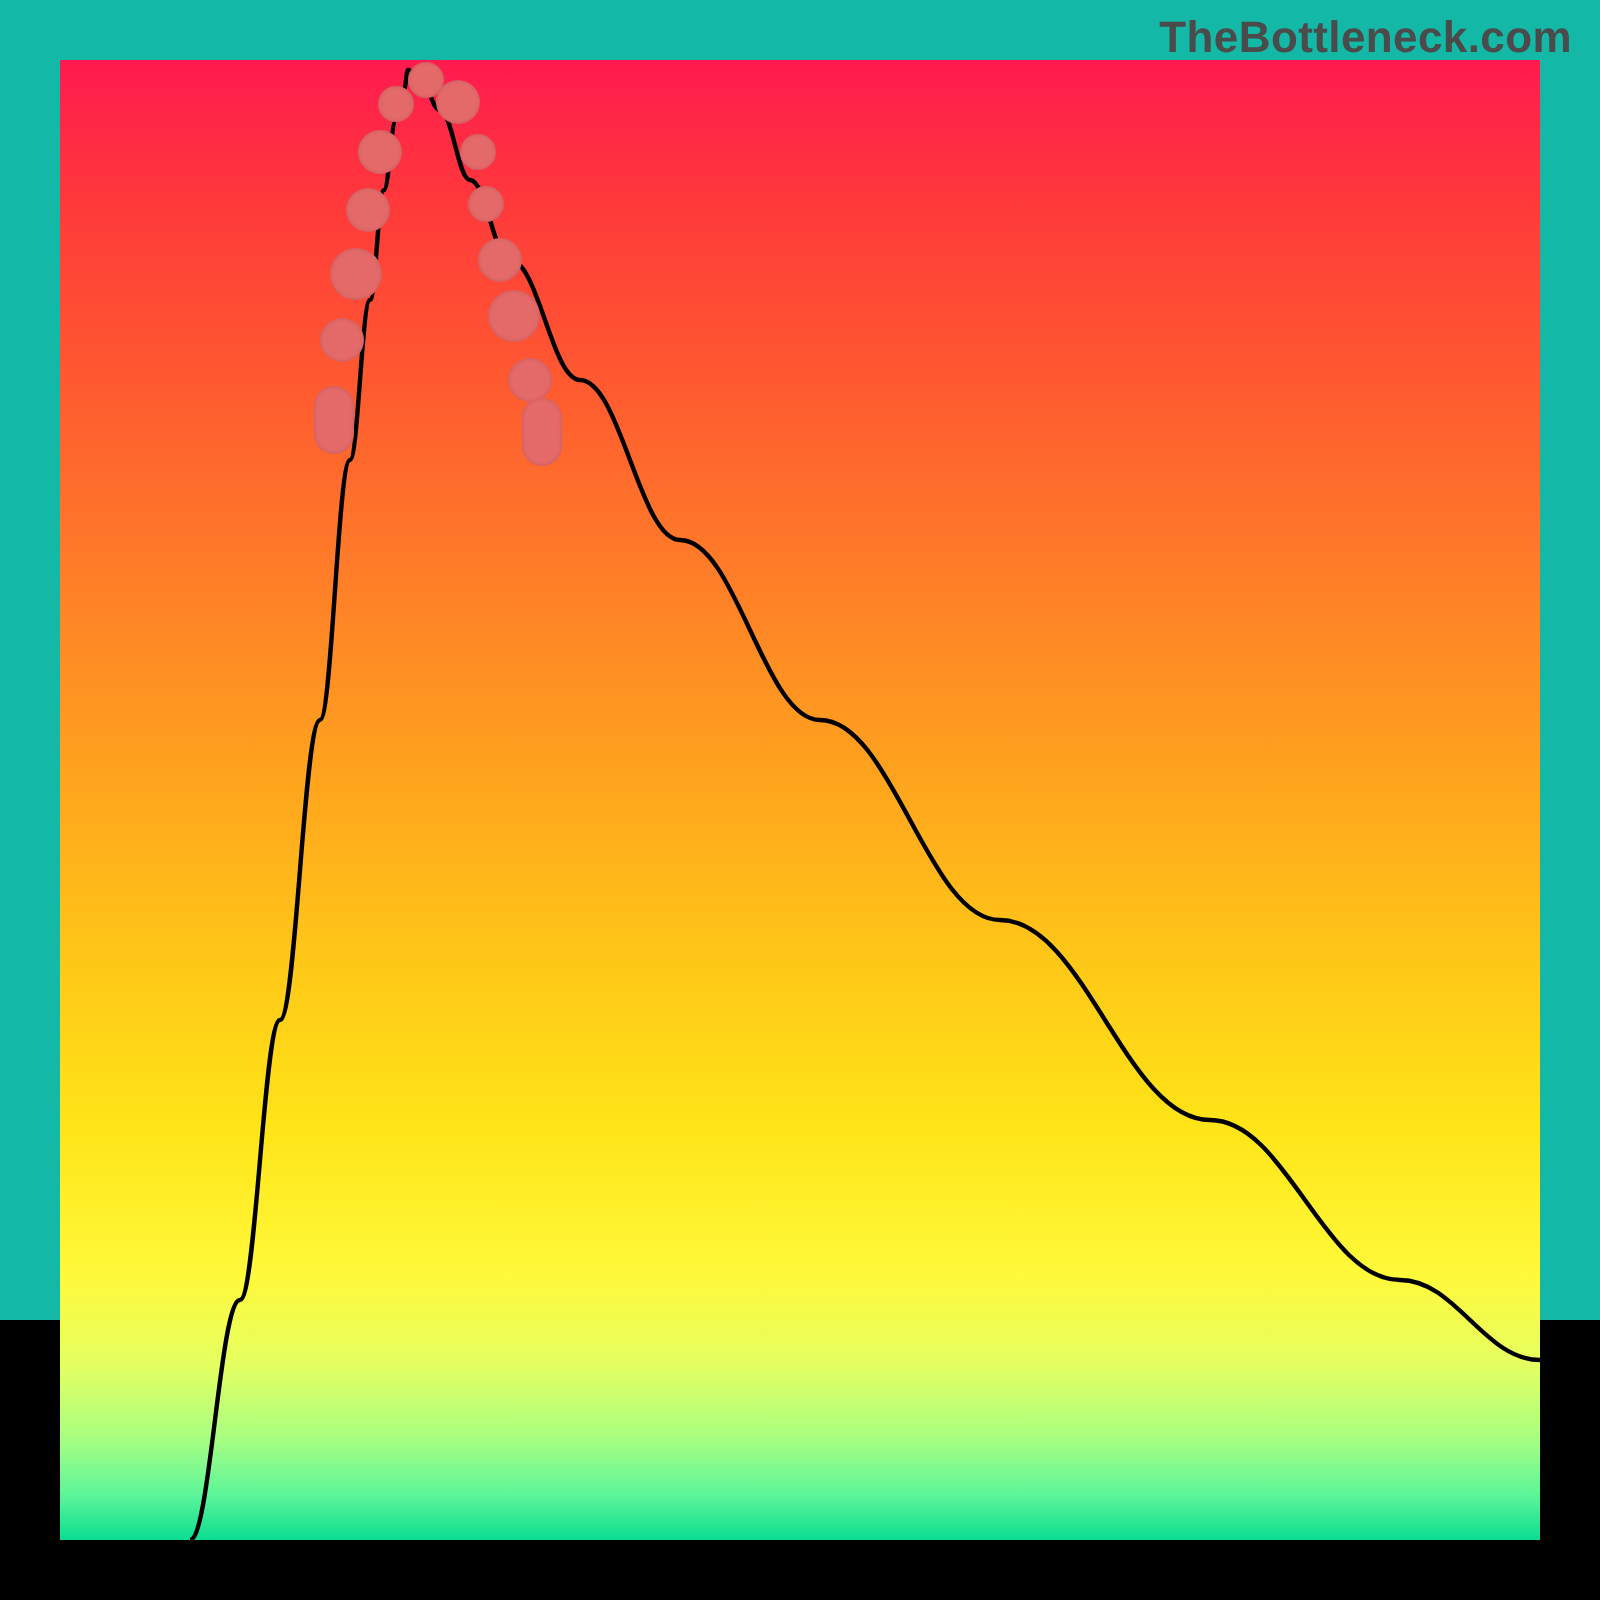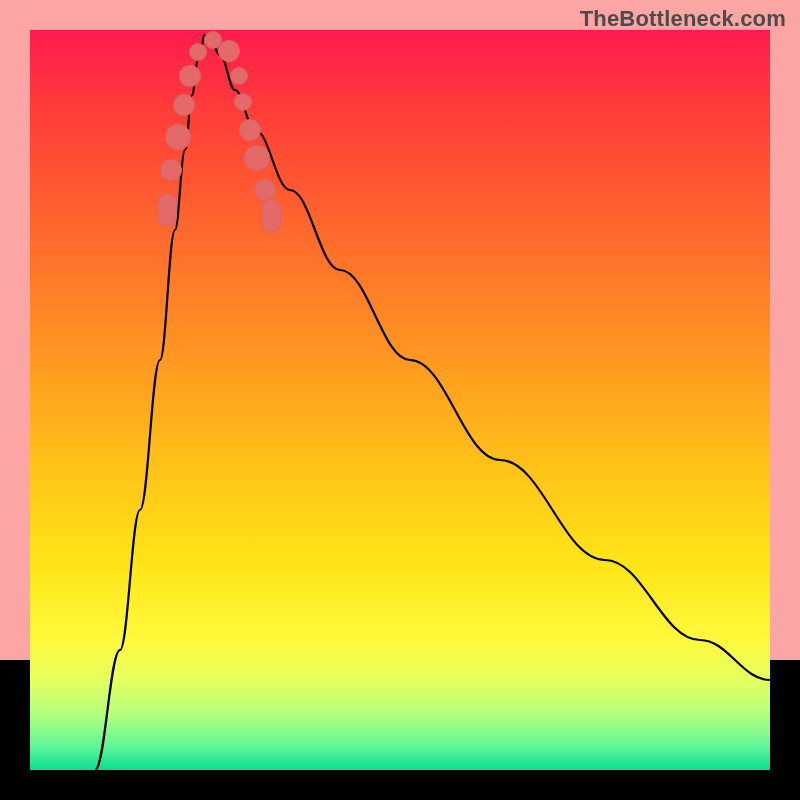--- a/index.html
+++ b/index.html
@@ -8,21 +8,21 @@
     width: 800px;
     height: 800px;
     overflow: hidden;
     background: #000;
     font-family: Arial, Helvetica, sans-serif;
   }
   .frame {
     position: relative;
     width: 800px;
     height: 660px;
-    background: #fca5a5;
+    background: #14b8a6;
     text-decoration: underline;
   }
   .plot-area {
     position: absolute;
     left: 30px;
     top: 30px;
     width: 740px;
     height: 740px;
     background: linear-gradient(
       to bottom,

